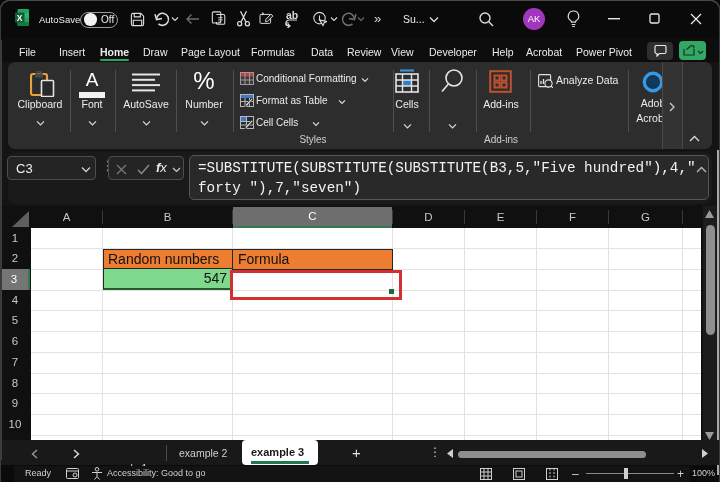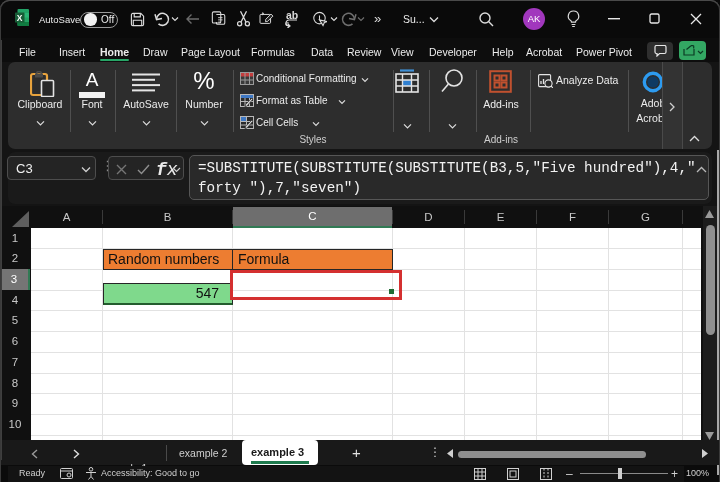--- a/index.html
+++ b/index.html
@@ -24,21 +24,21 @@
   #fbarpanel { position:absolute; left:8px; top:2px; width:704px; height:52px; background:#1a1a1a; border-radius:7px; }
   
   #grid { position:absolute; left:0; top:206px; width:720px; height:234px; background:#101010; }
   .vline { position:absolute; width:1px; background:#e2e2e2; }
   .hline { position:absolute; height:1px; background:#e2e2e2; }
   .colhdr { position:absolute; top:1px; height:20.5px; color:#c8c8c8; font-size:11.5px; text-align:center; line-height:20px; }
   .rowhdr { position:absolute; left:0; width:30px; color:#c8c8c8; font-size:11.5px; text-align:center; }
   
   #tabbar { position:absolute; left:0; top:440px; width:720px; height:25px; background:#191919; color:#cfcfcf; font-size:10.5px; }
   
-  #statusbar { position:absolute; left:8px; top:466px; width:676px; height:16px; background:#131313; color:#d0d0d0; font-size:9px; }
+  #statusbar { position:absolute; left:14px; top:466px; width:676px; height:16px; background:#131313; color:#d0d0d0; font-size:9px; }
 </style>
 </head>
 <body>
 <div id="page">
   <div class="abs" style="left:0;top:40px;width:1.5px;height:420px;background:#3f3f3f;z-index:50"></div>
   <div class="abs" style="left:0;top:0;width:720px;height:482px;border-radius:9px 9px 0 0;box-shadow:inset 0 1px 0 #4a4a4a, inset 1px 1px 0 #3a3a3a, inset -1px 1px 0 #3a3a3a;z-index:60;pointer-events:none"></div>
   <div id="titlebar">
 
     <svg class="abs" style="left:15px;top:9px" width="14" height="17" viewBox="0 0 14 17">
       <rect x="2.5" y="0" width="11.5" height="17" rx="1" fill="#21a366"></rect>
@@ -250,20 +250,21 @@
         <path d="M1 1.3 L4 4.3 L7 1.3"></path>
       </svg>
     <div class="gname" style="left:253px;width:120px">Styles</div>
 
     <svg class="abs" style="left:395px;top:7px" width="24" height="24" viewBox="0 0 24 24">
       <path d="M5 1.5 h14" stroke="#3f8fd4" stroke-width="2.2"></path>
       <rect x="1" y="5" width="22" height="18" fill="none" stroke="#e4e4e4" stroke-width="1.6"></rect>
       <rect x="7.5" y="11" width="9" height="6" fill="#2f7fd0"></rect>
       <path d="M1 11 h22 M1 17 h22 M7.5 5 v18 M16.5 5 v18" stroke="#e4e4e4" stroke-width="1.4"></path>
     </svg>
+    <div class="glabel" style="left:347px">Cells</div>
     <div class="gchev" style="left:347px;top:53px"><svg width="9" height="6" viewBox="0 0 9 6" fill="none" stroke="#dcdcdc" stroke-width="1.2">
           <path d="M1 1.3 L4.5 4.8 L8 1.3"></path>
         </svg></div>
 
     <svg class="abs" style="left:441px;top:7px" width="23" height="24" viewBox="0 0 23 24" fill="none" stroke="#e4e4e4" stroke-width="1.6">
       <circle cx="13" cy="9" r="8"></circle>
         <path d="M7.2 15.2 L1 22.5"></path>
     </svg>
     <div class="gchev" style="left:392px;top:53px"><svg width="9" height="6" viewBox="0 0 9 6" fill="none" stroke="#dcdcdc" stroke-width="1.2">
           <path d="M1 1.3 L4.5 4.8 L8 1.3"></path>
@@ -313,21 +314,21 @@
     </div>
     <div class="abs" style="left:101px;top:8px;color:#8a8a8a;font-size:13px;letter-spacing:0">⋮</div>
 
     <div class="abs" style="left:108px;top:6px;width:76px;height:24px;border:1px solid #4d4d4d;border-radius:4px;background:#242424">
       <svg class="abs" style="left:7px;top:6.5px" width="11" height="11" viewBox="0 0 11 11" fill="none" stroke="#757575" stroke-width="1.4">
           <path d="M1 1 L10 10 M10 1 L1 10"></path>
         </svg>
       <svg class="abs" style="left:28px;top:6.5px" width="13" height="11" viewBox="0 0 13 11" fill="none" stroke="#8f8f8f" stroke-width="1.4">
           <path d="M1 6 L4.5 9.5 L12 1"></path>
         </svg>
-      <div class="abs" style="left:47px;top:3px;font-size:18px;color:#ececec;font-style:italic;font-family:Liberation Mono, monospace"><b>f</b>x</div>
+      <div class="abs" style="left:47px;top:3px;font-size:13px;color:#ececec;font-style:italic;font-family:Liberation Sans, sans-serif"><b>f</b>x</div>
       <svg class="abs" style="left:63px;top:9.5px" width="9" height="6" viewBox="0 0 9 6" fill="none" stroke="#cfcfcf" stroke-width="1.2">
           <path d="M1 1 L4.5 4.5 L8 1"></path>
         </svg>
     </div>
 
     <div class="abs" style="left:189px;top:5px;width:520px;height:45px;border:1px solid #565656;border-radius:5px;background:#292929">
       <div class="abs" style="left:8px;top:2px;font-family:'Liberation Mono',monospace;font-size:14.3px;color:#f2f2f2;white-space:pre;line-height:20px">=SUBSTITUTE(SUBSTITUTE(SUBSTITUTE(B3,5,"Five hundred"),4,"
 forty "),7,"seven")</div>
       <svg class="abs" style="left:506px;top:10px" width="11" height="7" viewBox="0 0 11 7" fill="none" stroke="#b8b8b8" stroke-width="1.3">
           <path d="M1 6 L5.5 1.5 L10 6"></path>
@@ -383,21 +384,21 @@
     <div class="rowhdr" style="top:83.7px;height:20.7px;line-height:20.7px">4</div>
     <div class="rowhdr" style="top:104.4px;height:20.7px;line-height:20.7px">5</div>
     <div class="rowhdr" style="top:125.1px;height:20.7px;line-height:20.7px">6</div>
     <div class="rowhdr" style="top:145.8px;height:20.7px;line-height:20.7px">7</div>
     <div class="rowhdr" style="top:166.5px;height:20.7px;line-height:20.7px">8</div>
     <div class="rowhdr" style="top:187.3px;height:20.7px;line-height:20.7px">9</div>
     <div class="rowhdr" style="top:208px;height:20.7px;line-height:20.7px">10</div>
 
     <div class="abs" style="left:232px;top:43px;width:161px;height:21px;background:#ed7d31;border:1px solid #262626;color:#111;font-size:14px;line-height:19px;padding-left:5px">Formula</div>
     <div class="abs" style="left:103px;top:43px;width:130px;height:21px;background:#ed7d31;border:1px solid #262626;color:#111;font-size:14px;line-height:19px;padding-left:4px">Random numbers</div>
-    <div class="abs" style="left:103px;top:77px;width:130px;height:22px;background:#7fd98c;border:1px solid #262626;border-bottom:2px solid #235c2d;color:#111;font-size:14px;line-height:19px;text-align:right;padding-right:13px">547</div>
+    <div class="abs" style="left:103px;top:62px;width:130px;height:22px;background:#7fd98c;border:1px solid #262626;border-bottom:2px solid #235c2d;color:#111;font-size:14px;line-height:19px;text-align:right;padding-right:5px">547</div>
     <div class="abs" style="left:389px;top:83px;width:5px;height:5px;background:#1e6b33"></div>
 
     <div class="abs" style="left:230px;top:64px;width:172px;height:30px;border:3px solid #d43030"></div>
 
     <div class="abs" style="left:703px;top:0;width:17px;height:234px;background:#1c1c1c"></div>
     <svg class="abs" style="left:705px;top:4px" width="9" height="8" viewBox="0 0 9 8">
         <path d="M4.5 0 L9 8 L0 8 Z" fill="#9a9a9a"></path>
       </svg>
     <div class="abs" style="left:706px;top:19px;width:9px;height:110px;background:#8f8f8f;border-radius:5px"></div>
     <svg class="abs" style="left:705px;top:226px" width="9" height="8" viewBox="0 0 9 8">

